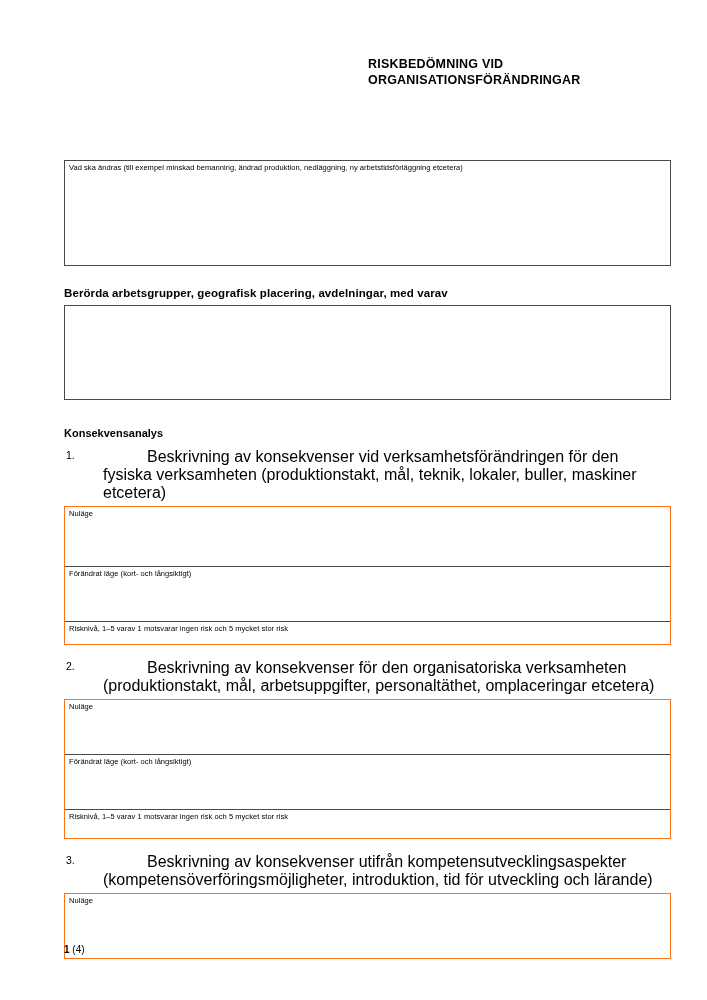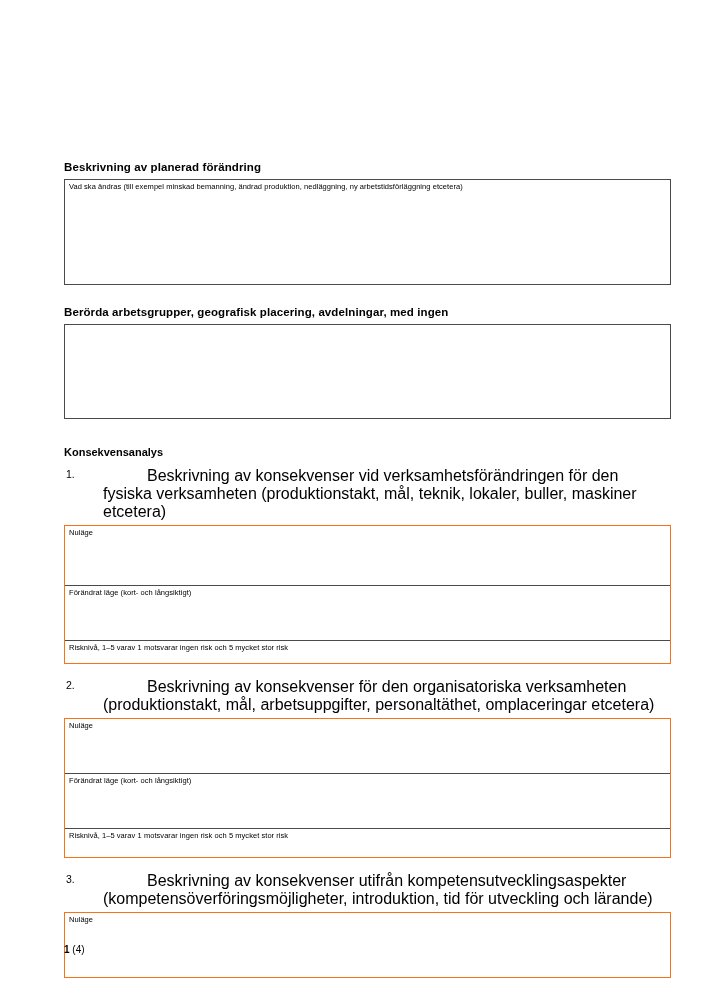--- a/index.html
+++ b/index.html
@@ -133,32 +133,35 @@
     line-height: 12px;
   }
   .footer .pg-current { font-weight: bold; }
   .footer .pg-total { font-weight: normal; }
 </style>
 </head>
 <body>
 
 <div class="page">
 
+  <div class="doc-title">
+    <span class="line">RISKBEDÖMNING VID</span>
+    <span class="line">ORGANISATIONSFÖRÄNDRINGAR</span>
+  </div>
 
   <div class="content">
 
-    <h2 class="section-heading">Beskrivning av planerad förändring</h2>
 
     <div class="field-box tall-a">
       <div class="field-label">Vad ska ändras (till exempel minskad bemanning, ändrad produktion, nedläggning, ny arbetstidsförläggning etcetera)</div>
     </div>
 
     <div class="spacer-20"></div>
 
-    <h2 class="section-heading">Berörda arbetsgrupper, geografisk placering, avdelningar, med ingen</h2>
+    <h2 class="section-heading">Berörda arbetsgrupper, geografisk placering, avdelningar, med varav</h2>
 
     <div class="field-box tall-b">
       <div class="field-label"></div>
     </div>
 
     <div class="spacer-26"></div>
 
     <h2 class="analysis-heading">Konsekvensanalys</h2>
 
     <div class="numbered-item">

